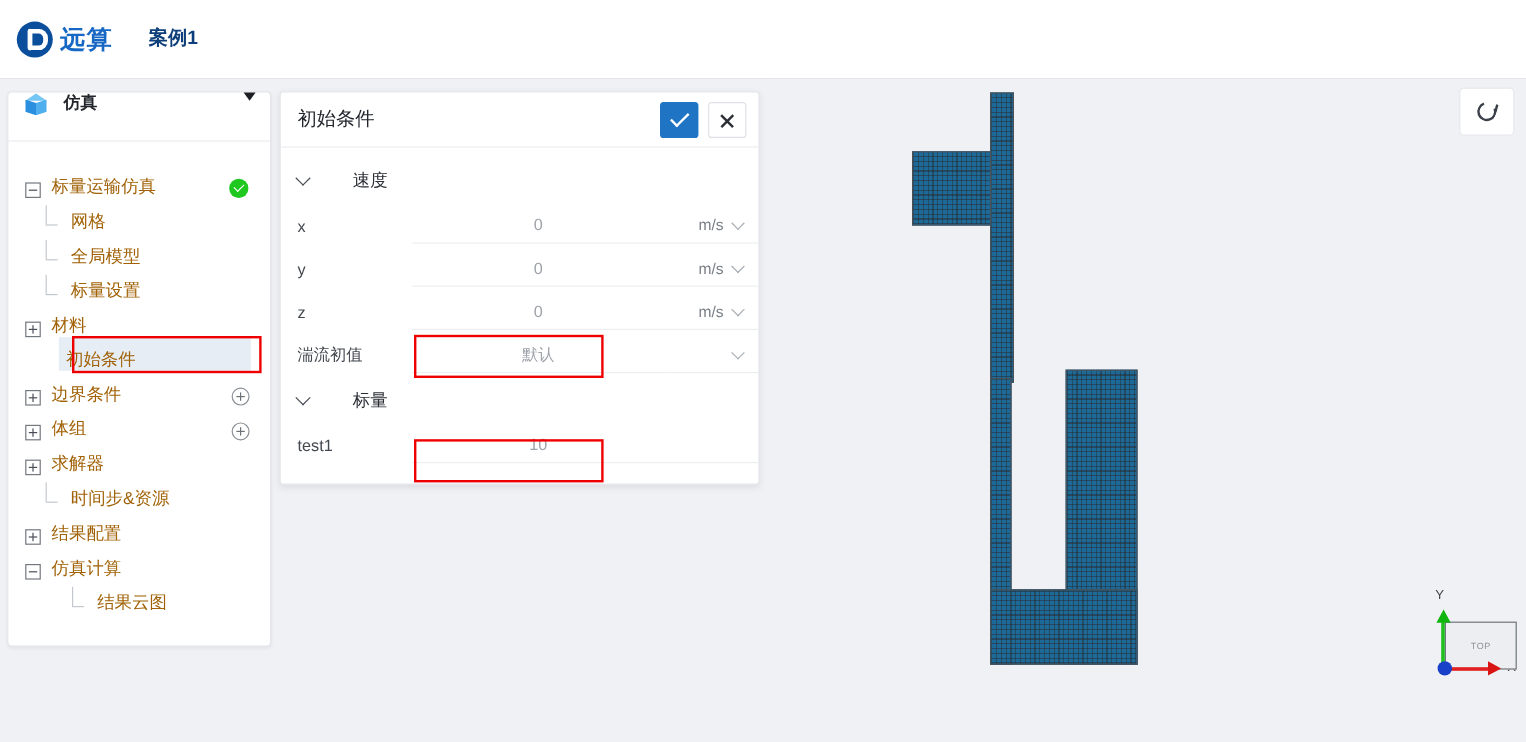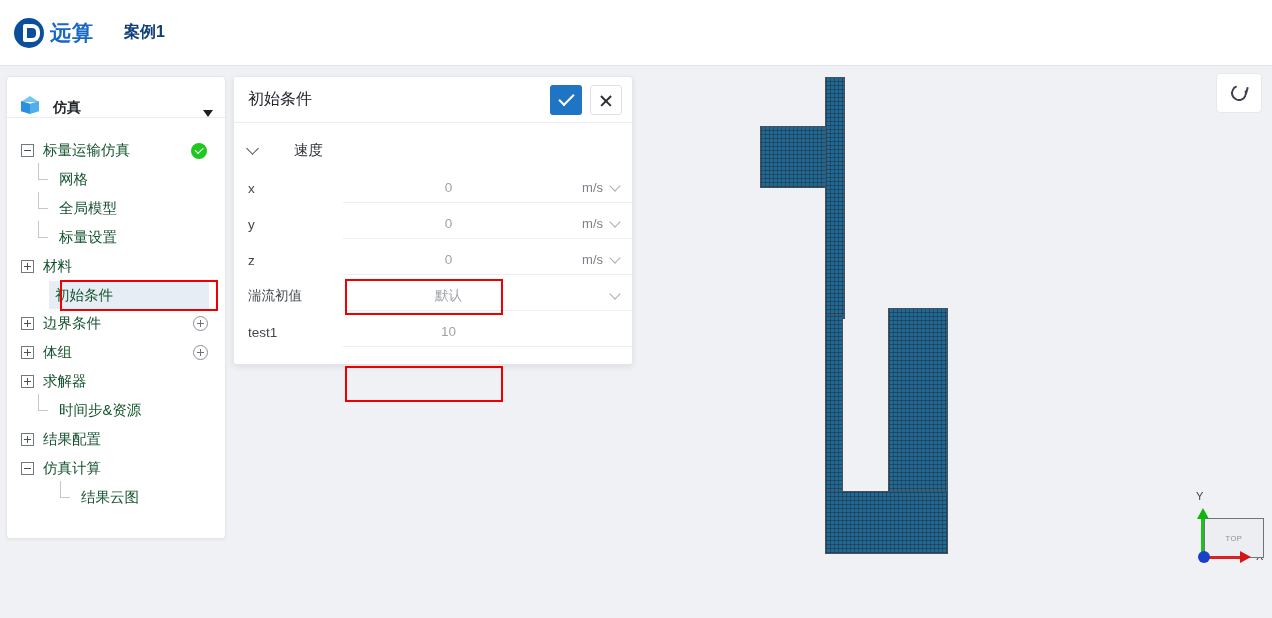--- a/index.html
+++ b/index.html
@@ -95,21 +95,21 @@
   .sidebar {
     position: absolute; left: 6px; top: 76px;
     width: 220px;
     background: #ffffff;
     border: 1px solid #e4e6eb;
     border-radius: 4px;
     box-shadow: 0 1px 3px rgba(0,0,0,0.05);
   }
   .side-head {
     height: 41px;
-    display: flex; align-items: flex-end;
+    display: flex; align-items: flex-start;
     padding: 0 12px;
     border-bottom: 1px solid #ececf0;
   }
   .cube-icon { width: 22px; height: 22px; position: relative; }
   .cube-icon .top {
     position: absolute; left: 2px; top: 1px;
     width: 0; height: 0;
     border-left: 9px solid transparent;
     border-right: 9px solid transparent;
     border-bottom: 6px solid #76c6f5;
@@ -132,25 +132,25 @@
   }
   .caret-dark {
     margin-left: auto;
     width: 0; height: 0;
     border-left: 5.5px solid transparent;
     border-right: 5.5px solid transparent;
     border-top: 7px solid #1c1f24;
   }
   .tree { padding: 18px 0 26px 0; position: relative; }
   .tree-row {
-    display: flex; align-items: center;
+    display: flex; align-items: flex-end;
     height: 29px;
     padding-left: 14px;
     font-size: 14.5px;
-    color: #14532d;
+    color: #a16207;
     position: relative;
   }
   .tree-row.selected {
     background: #e7edf4;
     margin-left: 42px;
     padding-left: 6px;
     margin-right: 16px;
     height: 28px;
   }
   .toggle-box {
@@ -539,20 +539,24 @@
     </div>
 
     <div class="field-row sel-row">
       <span class="field-label">湍流初值</span>
       <input class="field-input" type="text" value="默认" style="">
       <span class="field-unit">
         <span class="unit-chev"></span>
       </span>
     </div>
 
+    <div class="sect-head">
+      <span class="chev-down"></span>
+      <span>标量</span>
+    </div>
 
     <div class="field-row">
       <span class="field-label">test1</span>
       <input class="field-input" type="text" value="10" style="">
       <span class="field-unit"></span>
     </div>
 
   </div>
 </div>
 

